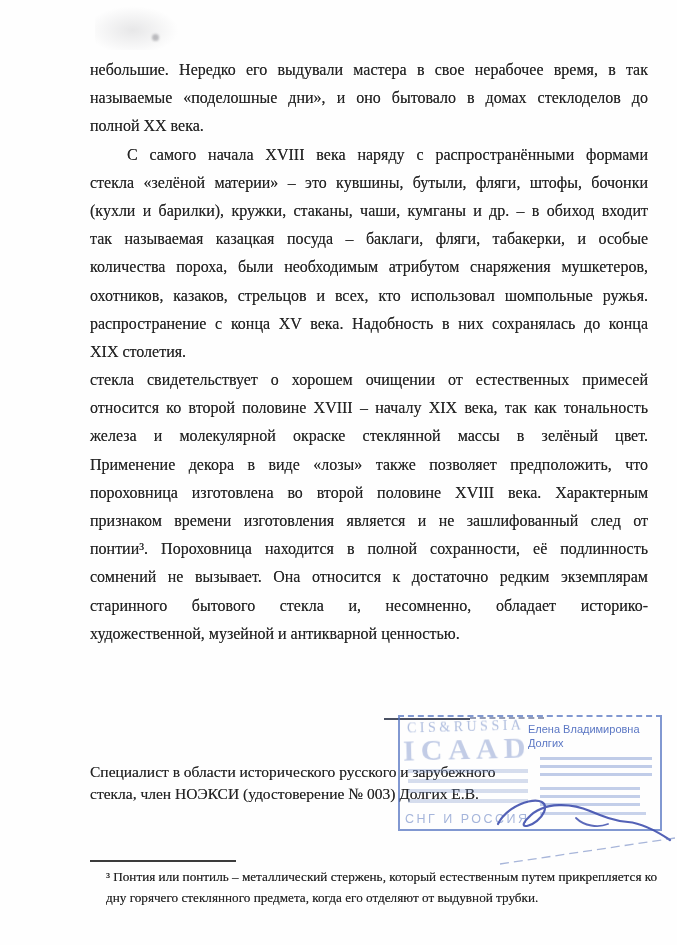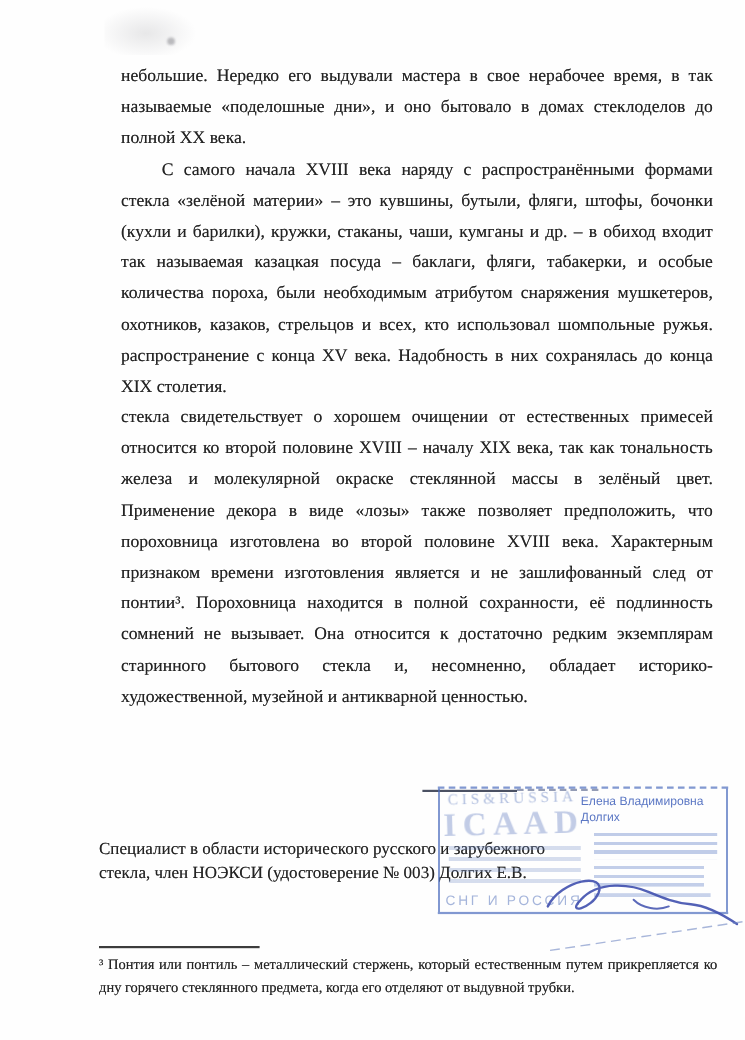--- a/index.html
+++ b/index.html
@@ -10,40 +10,40 @@
   
   .smudge { position:absolute; left:95px; top:6px; width:84px; height:44px;
     background:radial-gradient(ellipse at 45% 55%, rgba(150,150,155,0.22), rgba(150,150,155,0) 70%); }
   .smudge-dot { position:absolute; left:152px; top:34px; width:7px; height:7px;
     border-radius:50%; background:rgba(115,115,122,0.45); filter:blur(1px); }
 
   
   .textblock { position:absolute; left:90px; top:56px; width:558px;
     font-size:16px; }
   .ln { height:28.2px; line-height:28.2px; text-align:justify; text-align-last:justify;
-    white-space:nowrap; overflow:visible; text-shadow:0 0 0.4px rgba(35,35,35,0.65);margin-left:20px; }
+    white-space:nowrap; overflow:visible; text-shadow:0 0 0.4px rgba(35,35,35,0.65); }
   .ln-end { text-align-last:left; }
   .ln-indent { text-indent:37px; }
 
   
   .strike { position:absolute; left:384px; top:718px; width:86px; height:2px;
     background:rgba(44,50,72,0.85); }
   .strike-dash { position:absolute; left:470px; top:717px; width:74px; height:0;
     border-top:2px dashed rgba(60,75,120,0.55); }
 
   
   .specialist { position:absolute; left:90px; top:761px; width:440px;
     font-size:15.5px; line-height:21.5px; text-shadow:0 0 0.4px rgba(35,35,35,0.6); }
 
   
   .footnote-rule { position:absolute; left:90px; top:860px; width:146px; height:0;
     border-top:2px solid #3c3c3c; }
   .footnote { position:absolute; left:90px; top:867px; width:562px; font-size:13.2px; }
   .fn-ln { line-height:20.6px; text-align:justify; text-align-last:justify; white-space:nowrap;
-    text-shadow:0 0 0.3px rgba(35,35,35,0.6); }
+    text-shadow:0 0 0.3px rgba(35,35,35,0.6);margin-left:16px; }
   .fn-ln.ln-end { text-align-last:left; }
 
   
   .stamp { position:absolute; left:398px; top:715px; width:260px; height:112px;
     border:2px solid rgba(77,110,190,0.70); border-top-style:dashed; }
   .stamp-org1 { position:absolute; left:7px; top:2px; font-family:"Liberation Serif", serif;
     font-size:14px; letter-spacing:3.5px; color:rgba(112,137,197,0.55);
     filter:blur(0.4px); transform:rotate(-1.5deg); white-space:nowrap; }
   .stamp-org2 { position:absolute; left:3px; top:15px; font-family:"Liberation Serif", serif;
     font-size:30px; font-weight:bold; letter-spacing:6px; color:rgba(112,137,197,0.42);

